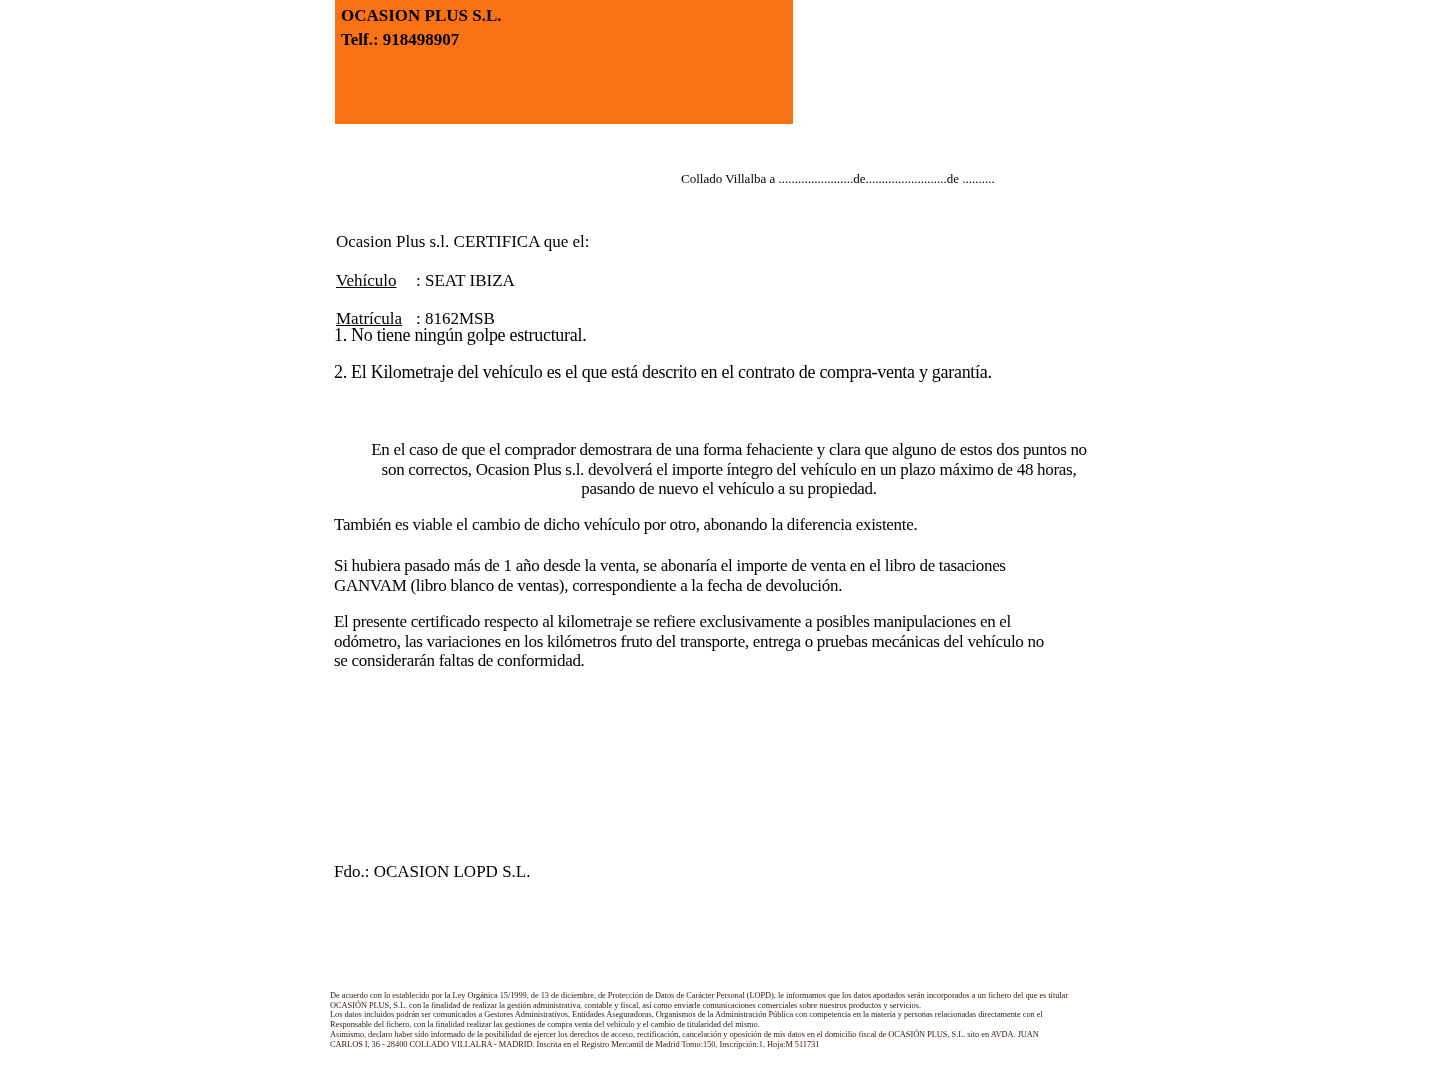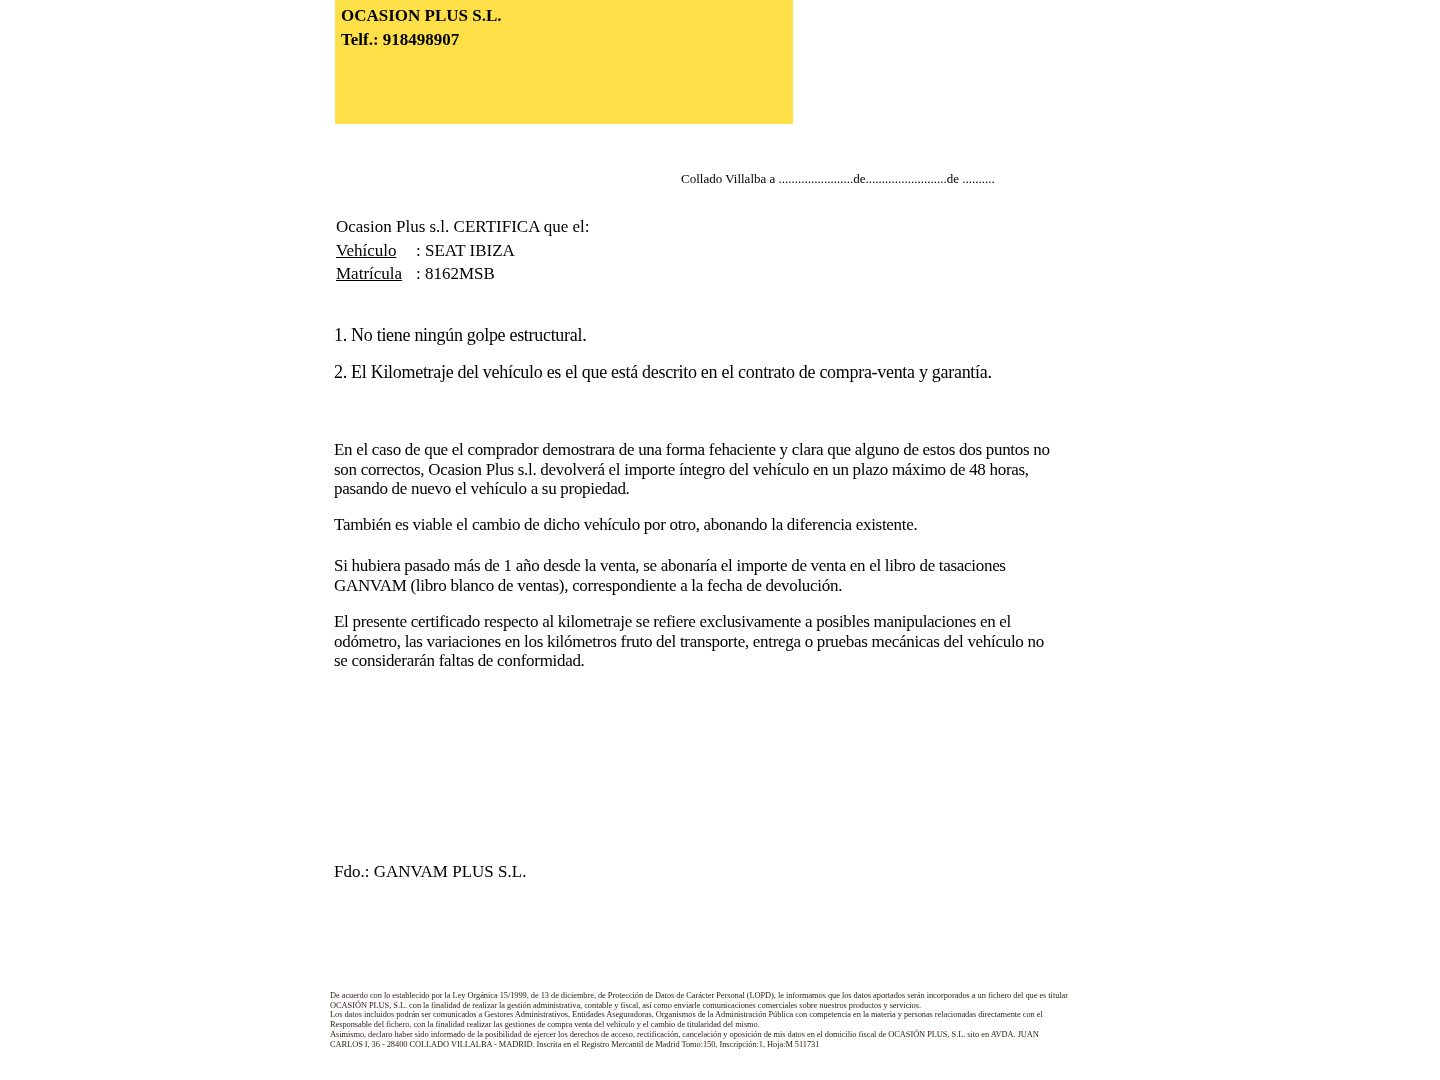--- a/index.html
+++ b/index.html
@@ -16,21 +16,21 @@
     overflow: hidden;
   }
   .abs { position: absolute; }
 
   
   .company-box {
     left: 335px;
     top: 0;
     width: 458px;
     height: 124px;
-    background: #fde047;
+    background: #f97316;
     padding: 4px 0 11px 6px;
     box-sizing: border-box;
   }
   .company-box div {
     font-weight: bold;
     font-size: 17px;
     line-height: 24px;
     white-space: nowrap;
   }
 
@@ -44,20 +44,21 @@
 
   
   .cert-block {
     left: 336px;
     top: 215px;
     font-size: 17px;
   }
   .cert-block .line {
     line-height: 23.7px;
     white-space: nowrap;
+    margin-top: 15px;
   }
   .cert-label {
     display: inline-block;
     width: 80px;
     text-decoration: underline;
   }
 
   
   .point {
     font-size: 18px;
@@ -69,21 +70,21 @@
 
   
   .para {
     left: 334px;
     width: 790px;
     font-size: 17px;
     letter-spacing: -0.3px;
     line-height: 19.7px;
     white-space: pre-line;
   }
-  .para-1 { top: 440px; }
+  .para-1 { top: 440px; text-align: center; }
   .para-2 { top: 515px; }
   .para-3 { top: 556px; }
   .para-4 { top: 612px; }
 
   
   .signature {
     left: 334px;
     top: 862px;
     font-size: 17px;
     white-space: nowrap;
@@ -123,20 +124,20 @@
 <div class="abs para para-1">En el caso de que el comprador demostrara de una forma fehaciente y clara que alguno de estos dos puntos no
 son correctos, Ocasion Plus s.l. devolverá el importe íntegro del vehículo en un plazo máximo de 48 horas,
 pasando de nuevo el vehículo a su propiedad.</div>
 <div class="abs para para-2">También es viable el cambio de dicho vehículo por otro, abonando la diferencia existente.</div>
 <div class="abs para para-3">Si hubiera pasado más de 1 año desde la venta, se abonaría el importe de venta en el libro de tasaciones
 GANVAM (libro blanco de ventas), correspondiente a la fecha de devolución.</div>
 <div class="abs para para-4">El presente certificado respecto al kilometraje se refiere exclusivamente a posibles manipulaciones en el
 odómetro, las variaciones en los kilómetros fruto del transporte, entrega o pruebas mecánicas del vehículo no
 se considerarán faltas de conformidad.</div>
 
-<div class="abs signature">Fdo.: GANVAM PLUS S.L.</div>
+<div class="abs signature">Fdo.: OCASION LOPD S.L.</div>
 
 <div class="abs legal-footer">De acuerdo con lo establecido por la Ley Orgánica 15/1999, de 13 de diciembre, de Protección de Datos de Carácter Personal (LOPD), le informamos que los datos aportados serán incorporados a un fichero del que es titular
 OCASIÓN PLUS, S.L. con la finalidad de realizar la gestión administrativa, contable y fiscal, así como enviarle comunicaciones comerciales sobre nuestros productos y servicios.
 Los datos incluidos podrán ser comunicados a Gestores Administrativos, Entidades Aseguradoras, Organismos de la Administración Pública con competencia en la materia y personas relacionadas directamente con el
 Responsable del fichero, con la finalidad realizar las gestiones de compra venta del vehículo y el cambio de titularidad del mismo.
 Asimismo, declaro haber sido informado de la posibilidad de ejercer los derechos de acceso, rectificación, cancelación y oposición de mis datos en el domicilio fiscal de OCASIÓN PLUS, S.L. sito en AVDA. JUAN
 CARLOS I, 36 - 28400 COLLADO VILLALBA - MADRID. Inscrita en el Registro Mercantil de Madrid Tomo:150, Inscripción:1, Hoja:M 511731</div>
 
 </body></html>

